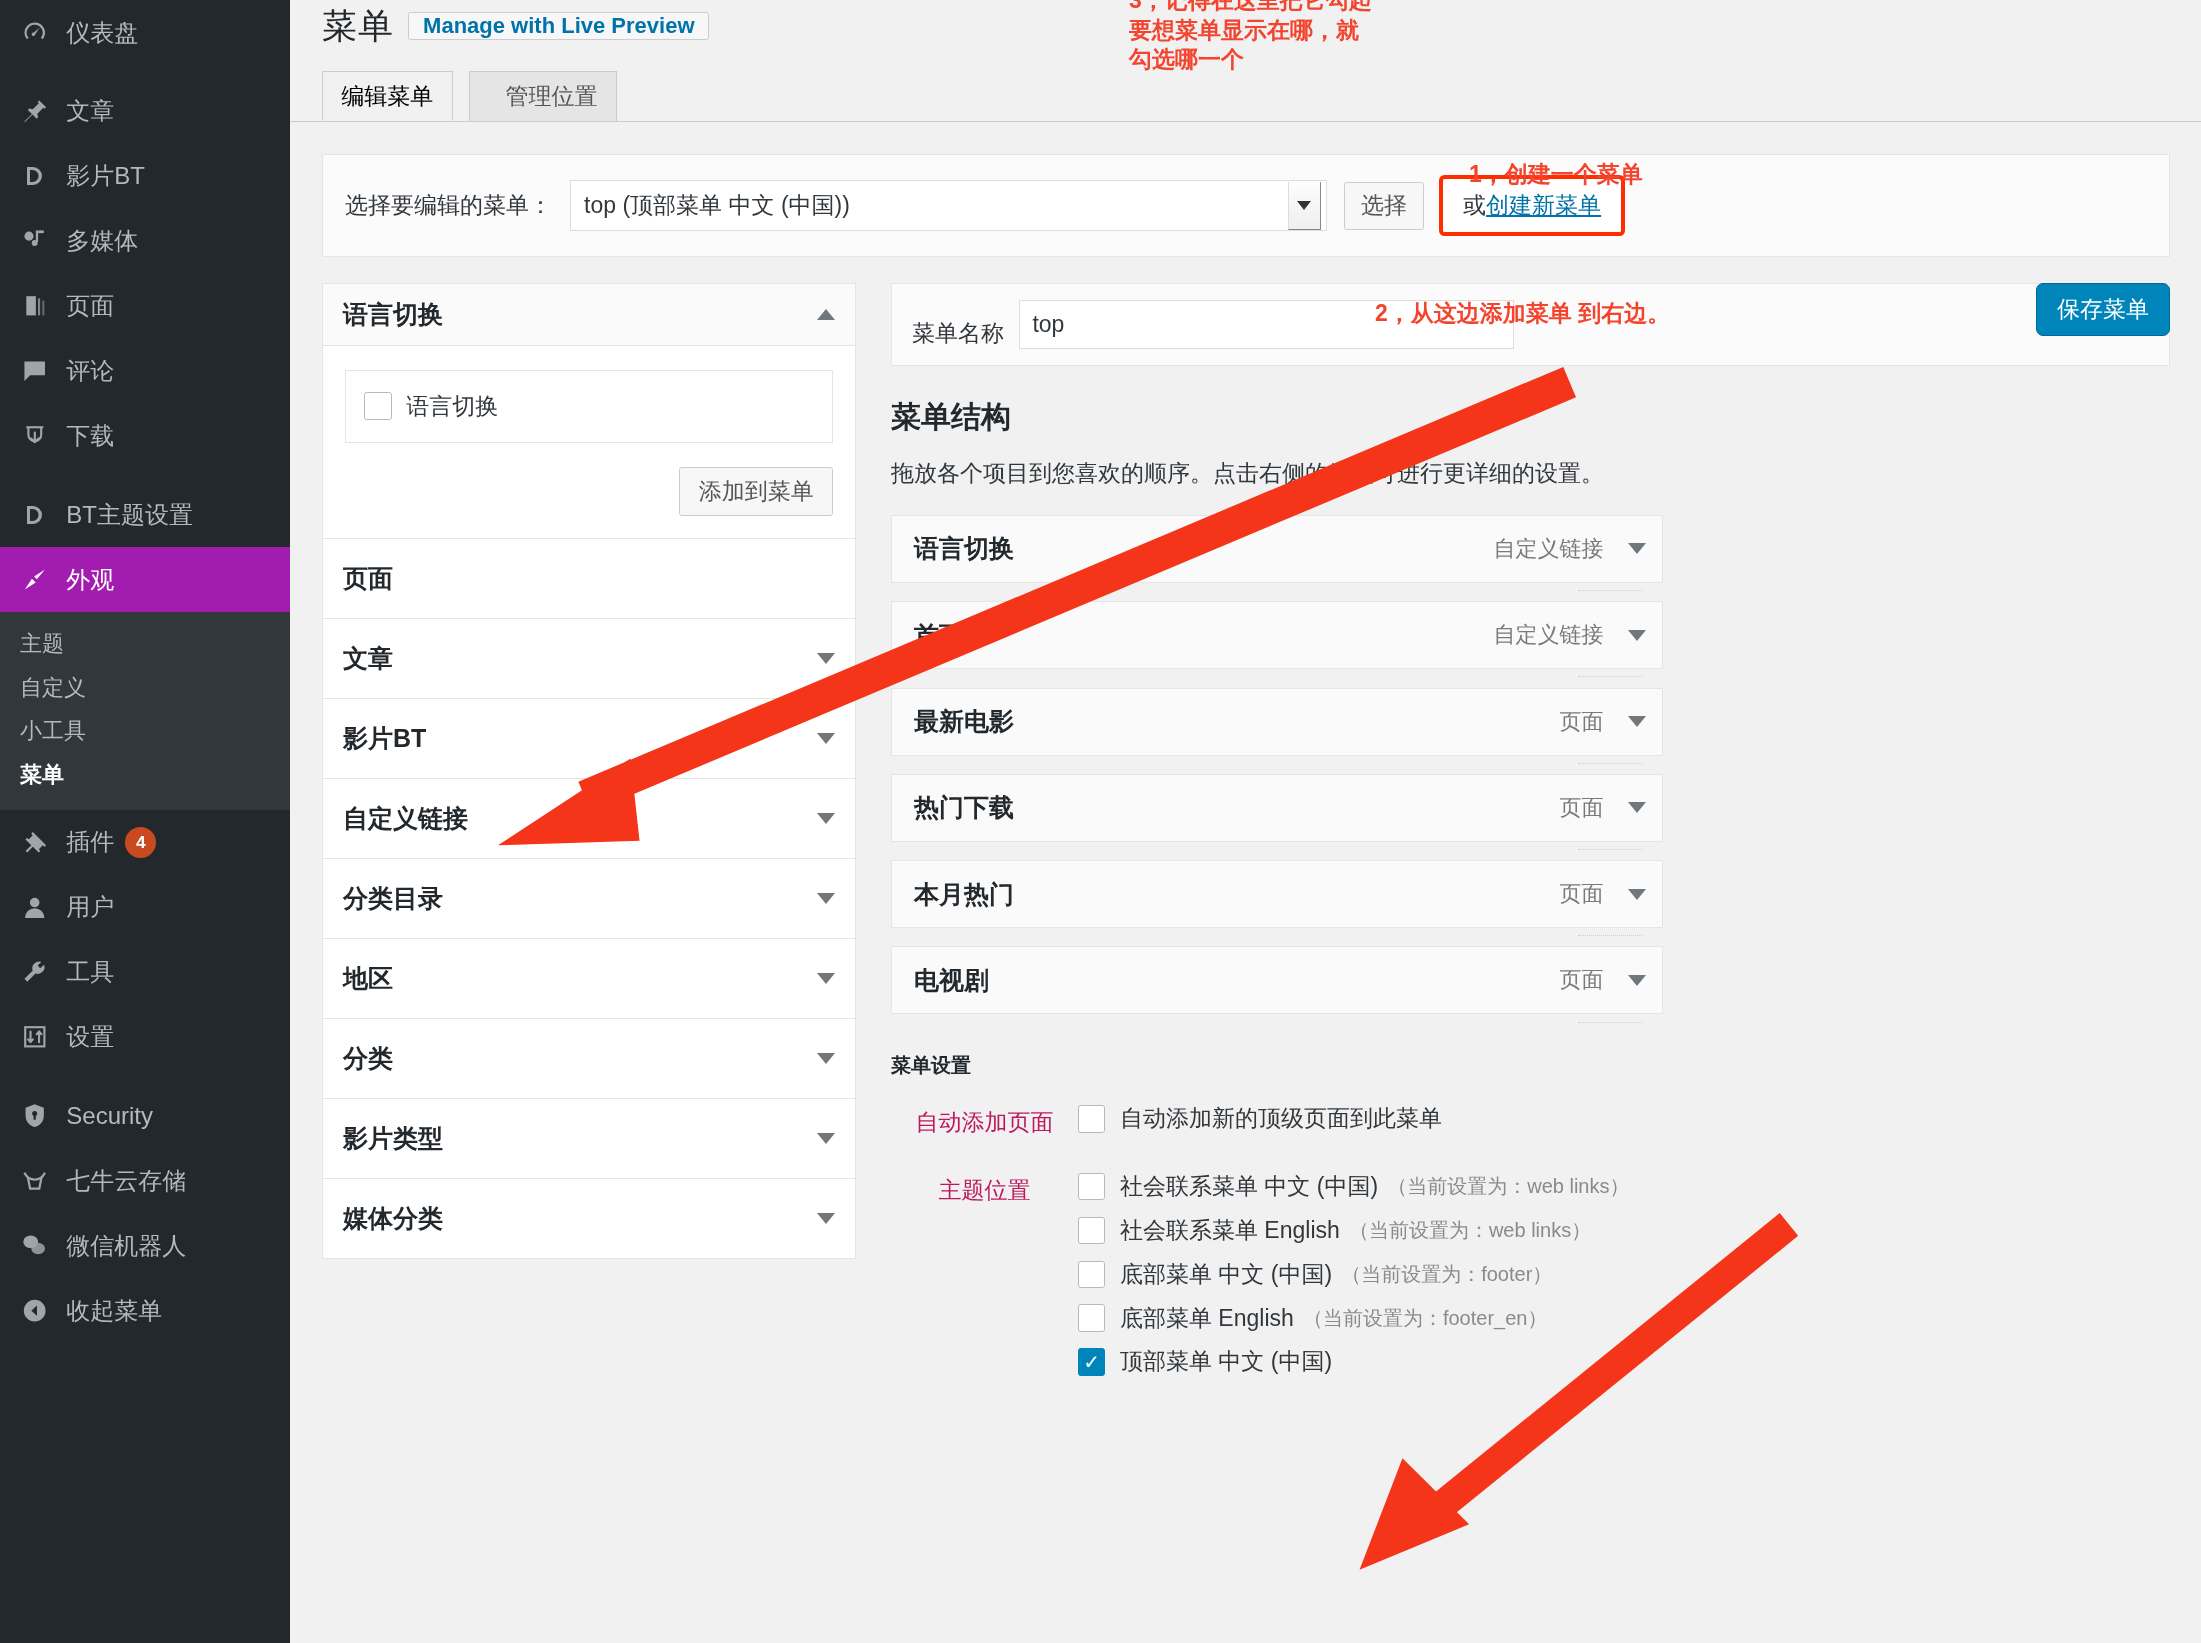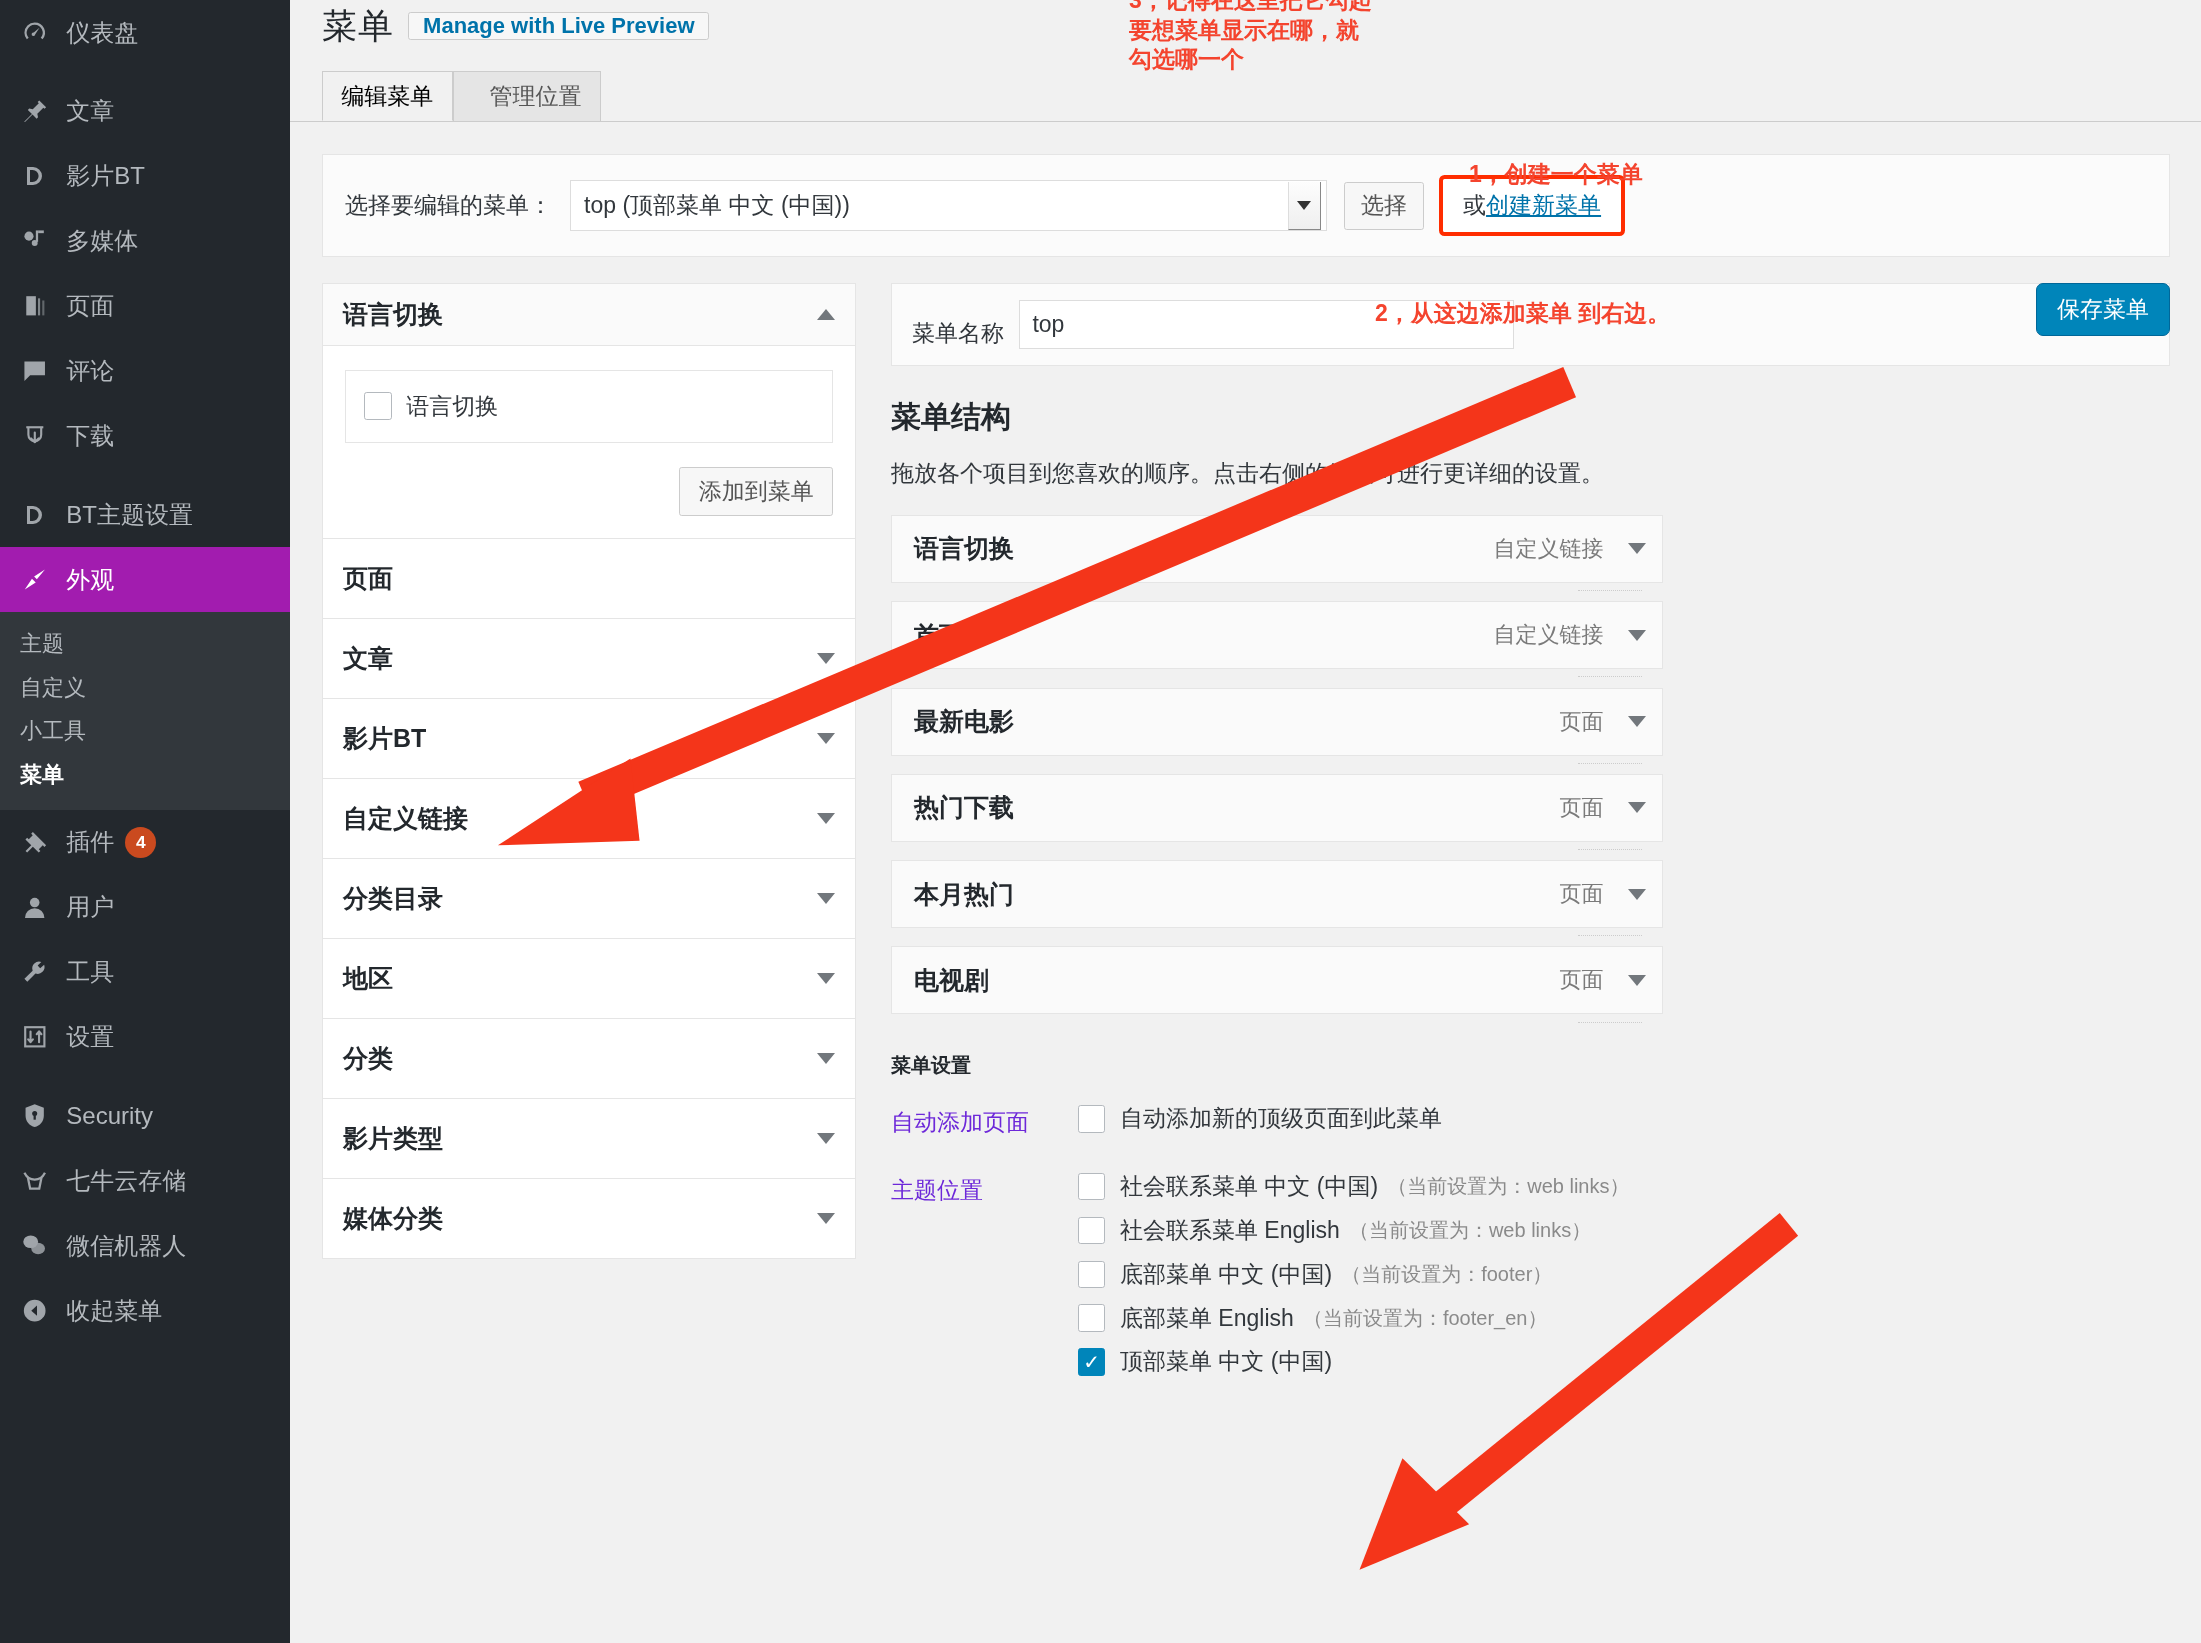--- a/index.html
+++ b/index.html
@@ -97,21 +97,21 @@
     border: 0.9px solid #ccc;
     border-bottom: none;
     margin-bottom: -0.9px;
     background: #e5e5e5;
     color: #555;
   }
   .tab.active {
     background: #f1f1f1; color: #000;
     border-bottom: 0.9px solid #f1f1f1;
   }
-  .tab + .tab { margin-left: 0px; padding-left: 36px; }
+  .tab + .tab { margin-left: 16px; padding-left: 36px; }
 
   
   .menu-select-box {
     margin: 32px 32px 0 32px;
     background: #fbfbfb;
     border: 0.9px solid #e5e5e5;
     padding: 20px 22px;
     display: flex; align-items: center;
     position: relative;
   }
@@ -256,21 +256,21 @@
   .menu-item .mi-type { font-size: 22px; color: #7a7a7a; margin-right: 24px; }
   .menu-item::after {
     content: ""; position: absolute;
     right: 20px; bottom: -9.1px; width: 64px; height: 0.9px;
     border-bottom: 1.8px dotted #ccc;
   }
 
   .settings-block { margin-top: 38px; width: 1005px; }
   .settings-title { font-size: 20px; font-weight: bold; color: #23282d; }
   .setting-row { display: flex; margin-top: 24px; }
-  .setting-label { width: 187px; flex: 0 0 187px; font-size: 23px; color: #6d28d9; padding-top: 3.7px; }
+  .setting-label { width: 187px; flex: 0 0 187px; font-size: 23px; color: #be185d; padding-top: 3.7px; text-align: center; }
   .setting-opts { flex: 1 1 auto; }
   .opt-row { display: flex; align-items: center; margin-bottom: 12.8px; font-size: 23px; color: #32373c; }
   .opt-row .hint { color: #8a8a8a; font-size: 20px; margin-left: 9.1px; }
 
   
   .arrow-svg { position: absolute; pointer-events: none; }
 </style>
 </head>
 <body>
 

